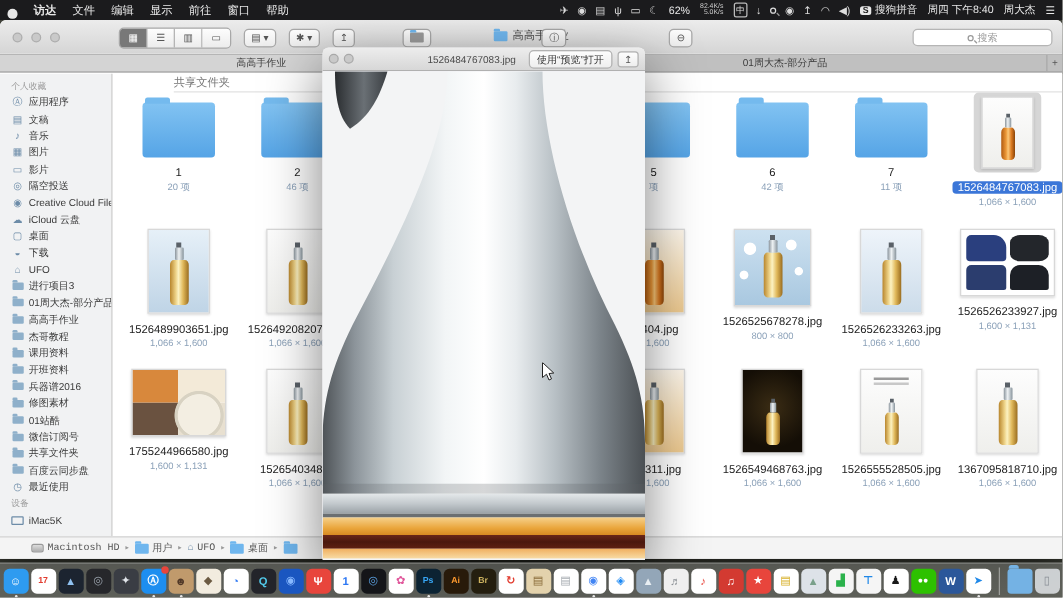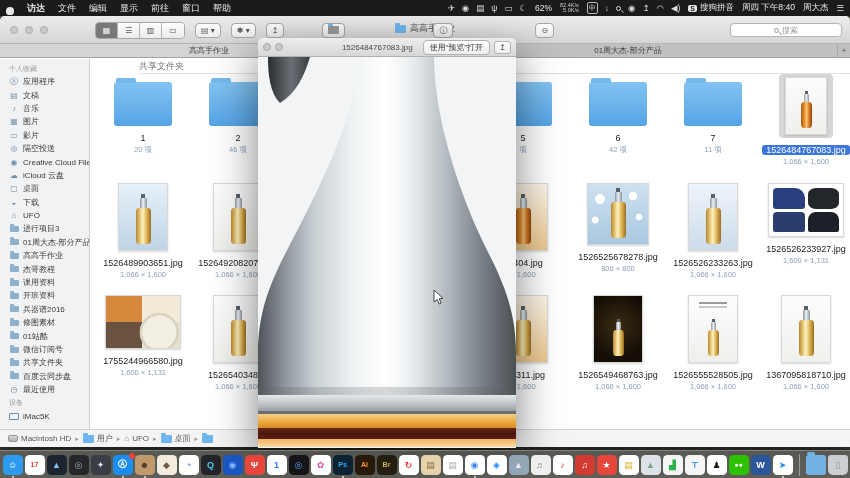--- a/index.html
+++ b/index.html
@@ -115,22 +115,22 @@
   .mb.orange { background:linear-gradient(90deg,#b05a10,#ec9838 35%,#fcc878 50%,#d87820 75%,#8a4408); }
   .poster-lines::before { content:""; position:absolute; top:6px; left:10px; right:10px; height:2px;
     background:#9a9a9a; box-shadow:0 4px 0 #c8c8c8; }
   .cloth { position:absolute; inset:4px; display:grid; grid-template-columns:1fr 1fr; gap:3px; }
   .cloth i { border-radius:3px; } .cloth .bag { background:#2a3f7e; border-radius:4px 10px 3px 3px; }
   .cloth .glasses { background:#23262b; border-radius:8px/6px; }
   .cloth .sw1 { background:#2b3d6e; border-radius:4px 4px 2px 2px; }
   .cloth .sw2 { background:#1d2026; border-radius:8px 8px 2px 2px; }
 
   .pathbar { position:absolute; left:0; right:0; bottom:0; height:18px; background:#f4f4f4;
-    border-top:1px solid #d2d2d2; display:flex; align-items:center; padding-left:8px;
-    font-size:8px; color:#555; gap:4px; }
+    border-top:1px solid #d2d2d2; display:flex; align-items:center; padding-left:25px;
+    font-size:8px; color:#555; gap:4px;font-family:Liberation Mono, monospace; }
   .pb-sep { color:#999; font-size:7px; }
   .pb-item { display:flex; align-items:center; gap:3px; }
   .pb-disk { width:10px; height:7px; background:linear-gradient(180deg,#dcdcdc,#aeaeae);
     border-radius:2px; border:1px solid #999; }
 
   
   .ql { position:absolute; left:258px; top:38px; width:258px; height:410px; z-index:20;
     border-radius:5px 5px 0 0; box-shadow:0 16px 45px rgba(0,0,0,.5); background:#f3f4f5; }
   .ql-bar { height:19px; background:linear-gradient(180deg,#ededed,#d7d7d7);
     border-bottom:1px solid #b0b0b0; border-radius:5px 5px 0 0;

